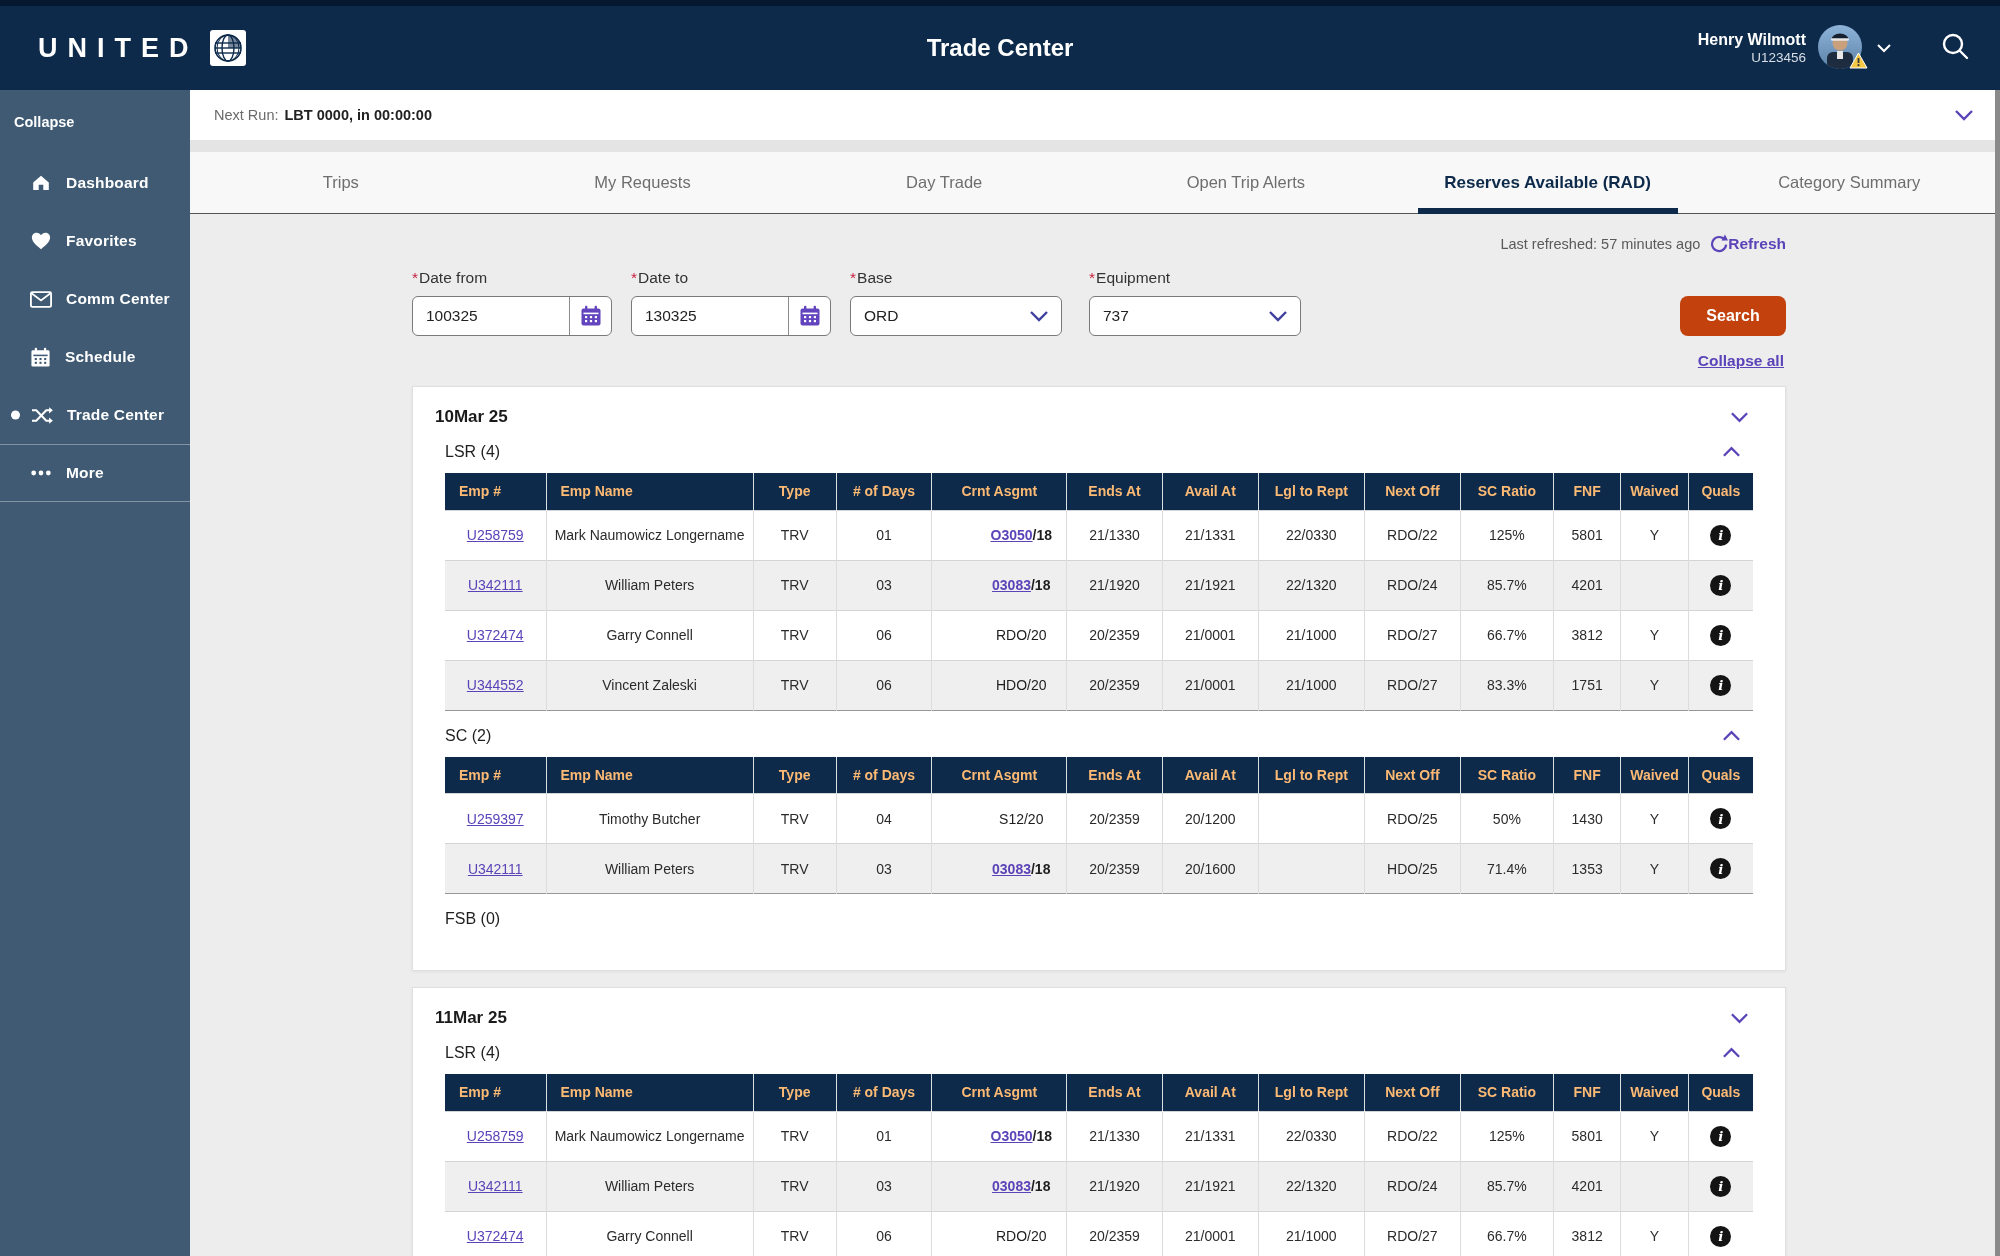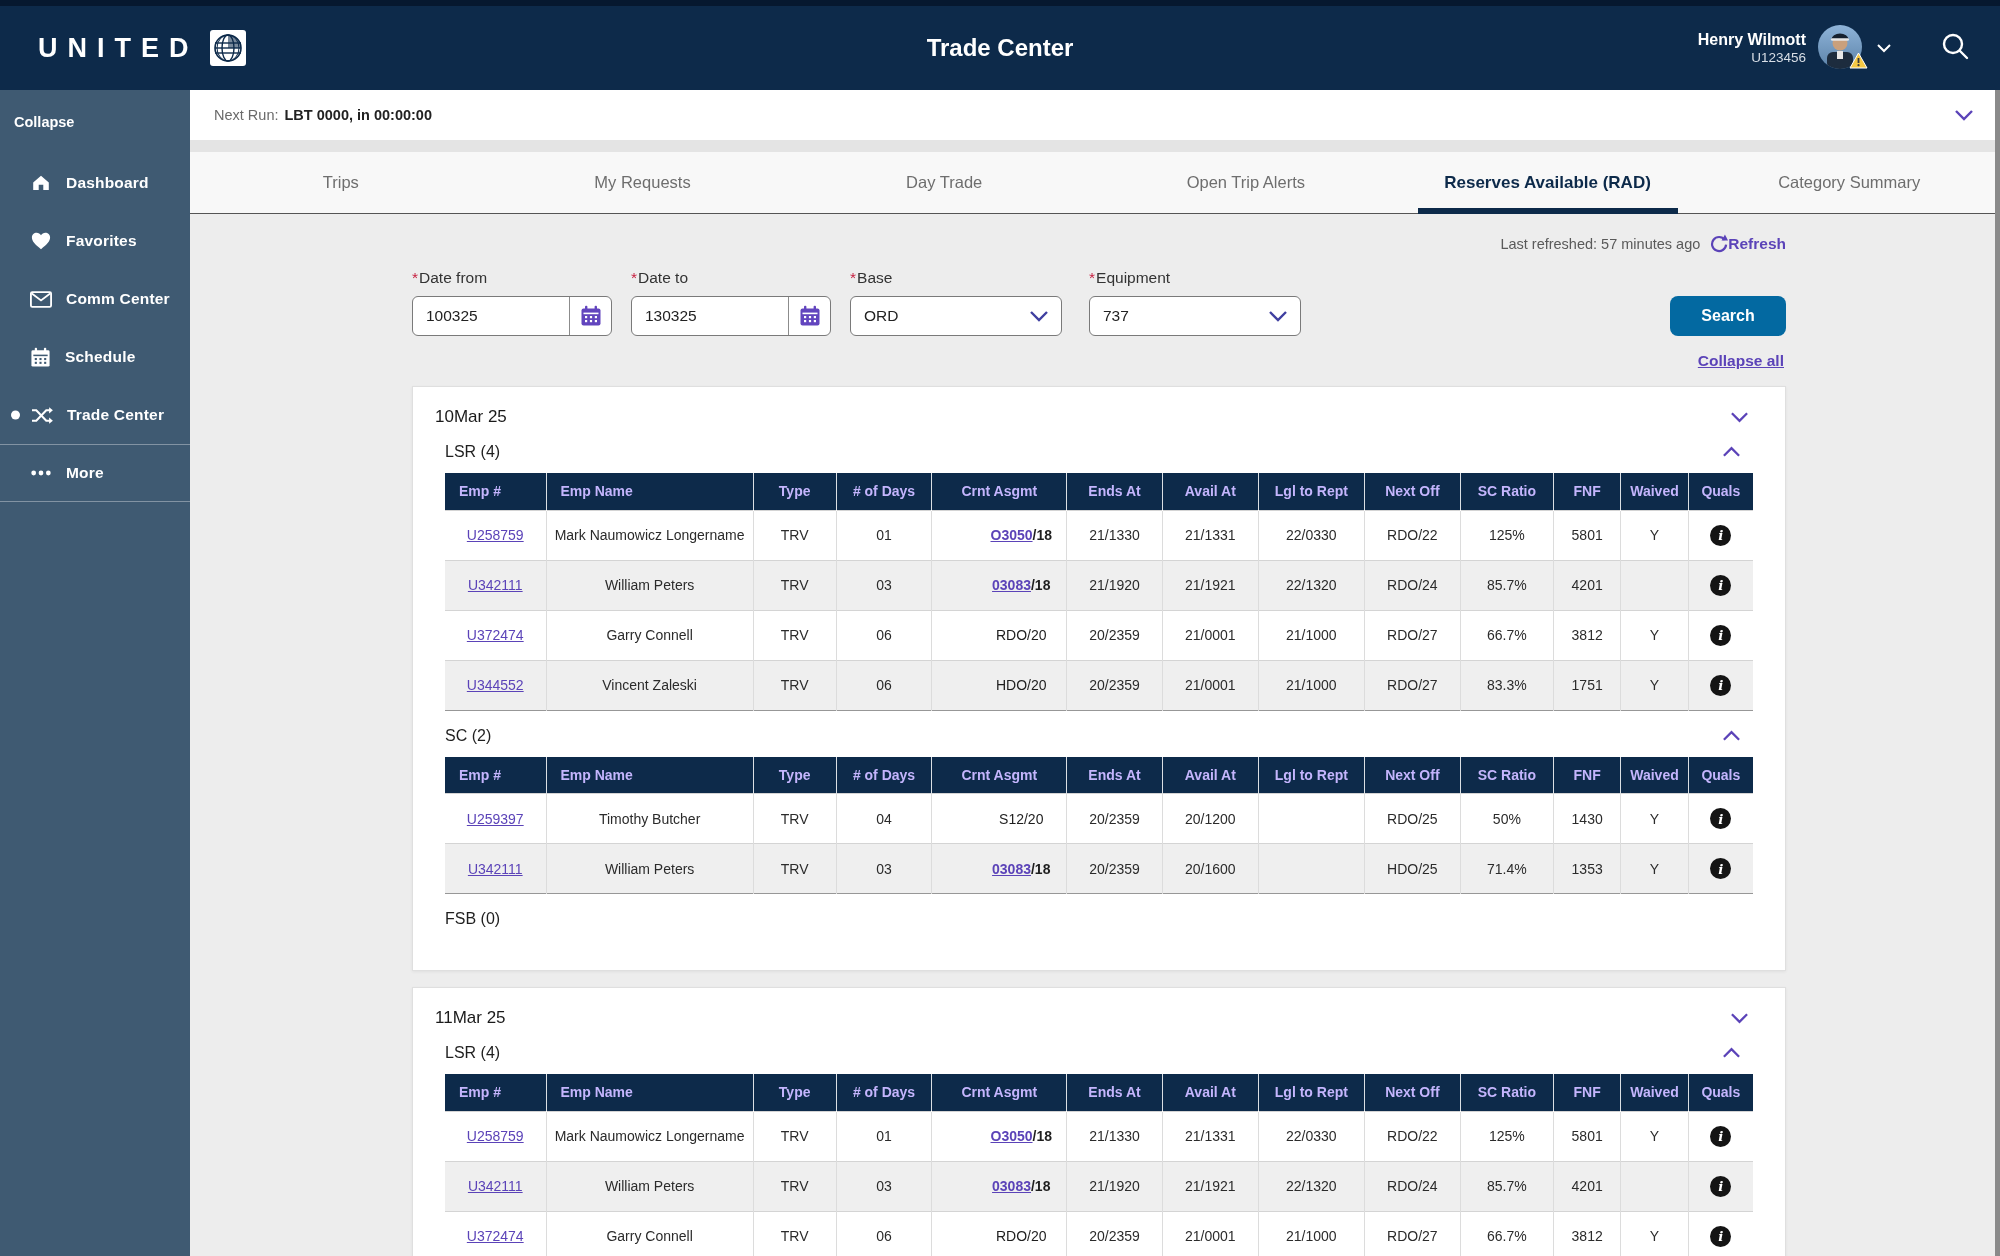--- a/index.html
+++ b/index.html
@@ -65,39 +65,39 @@
   .req { color:#C61D3E; margin-right:1px; }
   .control { position:relative; background:#fff; border:1px solid #7A7A7A; border-radius:6px; height:40px; }
   .date-control { width:200px; }
   .date-control input { width:100%; height:100%; border:none; outline:none; background:transparent;
     font-family:"Liberation Sans",sans-serif; font-size:15.5px; color:#222; padding:0 48px 0 13px; border-radius:6px; }
   .date-divider { position:absolute; right:41px; top:0; bottom:0; width:1px; background:#8C8C8C; }
   .cal-btn { position:absolute; right:9px; top:50%; transform:translateY(-50%); cursor:pointer; display:flex; }
   .select-control { width:212px; display:flex; align-items:center; padding:0 40px 0 13px; cursor:pointer; }
   .select-value { font-size:15.5px; color:#222; }
   .select-chevron { position:absolute; right:12px; top:50%; transform:translateY(-50%); display:flex; }
-  .search-btn { margin-left:auto; width:116px; height:40px; background:#0369a1; color:#fff; border:none;
+  .search-btn { margin-left:auto; width:106px; height:40px; background:#c2410c; color:#fff; border:none;
     border-radius:8px; font-family:"Liberation Sans",sans-serif; font-size:16px; font-weight:700; cursor:pointer; }
 
   .collapse-all-row { display:flex; justify-content:flex-end; margin:16px 2px 4px; }
   .collapse-all { color:#5B43B8; font-size:15.5px; font-weight:700; text-decoration:underline; cursor:pointer; }
 
   
   .card { background:#fff; border:1px solid #DFDFDF; box-shadow:0 1px 3px rgba(0,0,0,.06);
     margin-top:16px; padding:20px 32px 30px 22px; }
   .card-head { display:flex; align-items:center; justify-content:space-between; padding-right:4px; }
-  .card-date { font-size:17px; font-weight:400; color:#1A1A1A; }
+  .card-date { font-size:17px; font-weight:700; color:#1A1A1A; }
   .group { margin:16px 0 6px 10px; }
   .group-head { display:flex; align-items:center; justify-content:space-between; margin-bottom:12px; padding-right:12px; }
   .group-title { font-size:16px; color:#1F1F1F; }
   .chev-btn { cursor:pointer; display:flex; }
 
   table.rad { width:100%; border-collapse:collapse; table-layout:fixed; font-size:14px; color:#2B2B2B;
     border-bottom:1px solid #979797; }
-  table.rad th { background:#0D2A4A; color:#c4b5fd; font-size:14px; font-weight:700; height:37px;
+  table.rad th { background:#0D2A4A; color:#fdba74; font-size:14px; font-weight:700; height:37px;
     border-right:1px solid rgba(255,255,255,.85); padding:0 6px; text-align:center; }
   table.rad th:first-child, table.rad th.lft { text-align:left; padding-left:14px; }
   table.rad th:last-child { border-right:none; }
   table.rad td { height:50px; text-align:center; border-right:1px solid #DCDCDC; border-top:1px solid #D4D4D4;
     padding:0 6px; overflow:hidden; white-space:nowrap; }
   table.rad td:last-child { border-right:none; }
   table.rad tr.alt td { background:#EFEFEF; }
   td.lft { text-align:left; padding-left:14px; }
   a.emp-link { color:#5B43B8; text-decoration:underline; cursor:pointer; }
   .asgmt { font-weight:700; color:#1E1E1E;margin-left:44px; }

